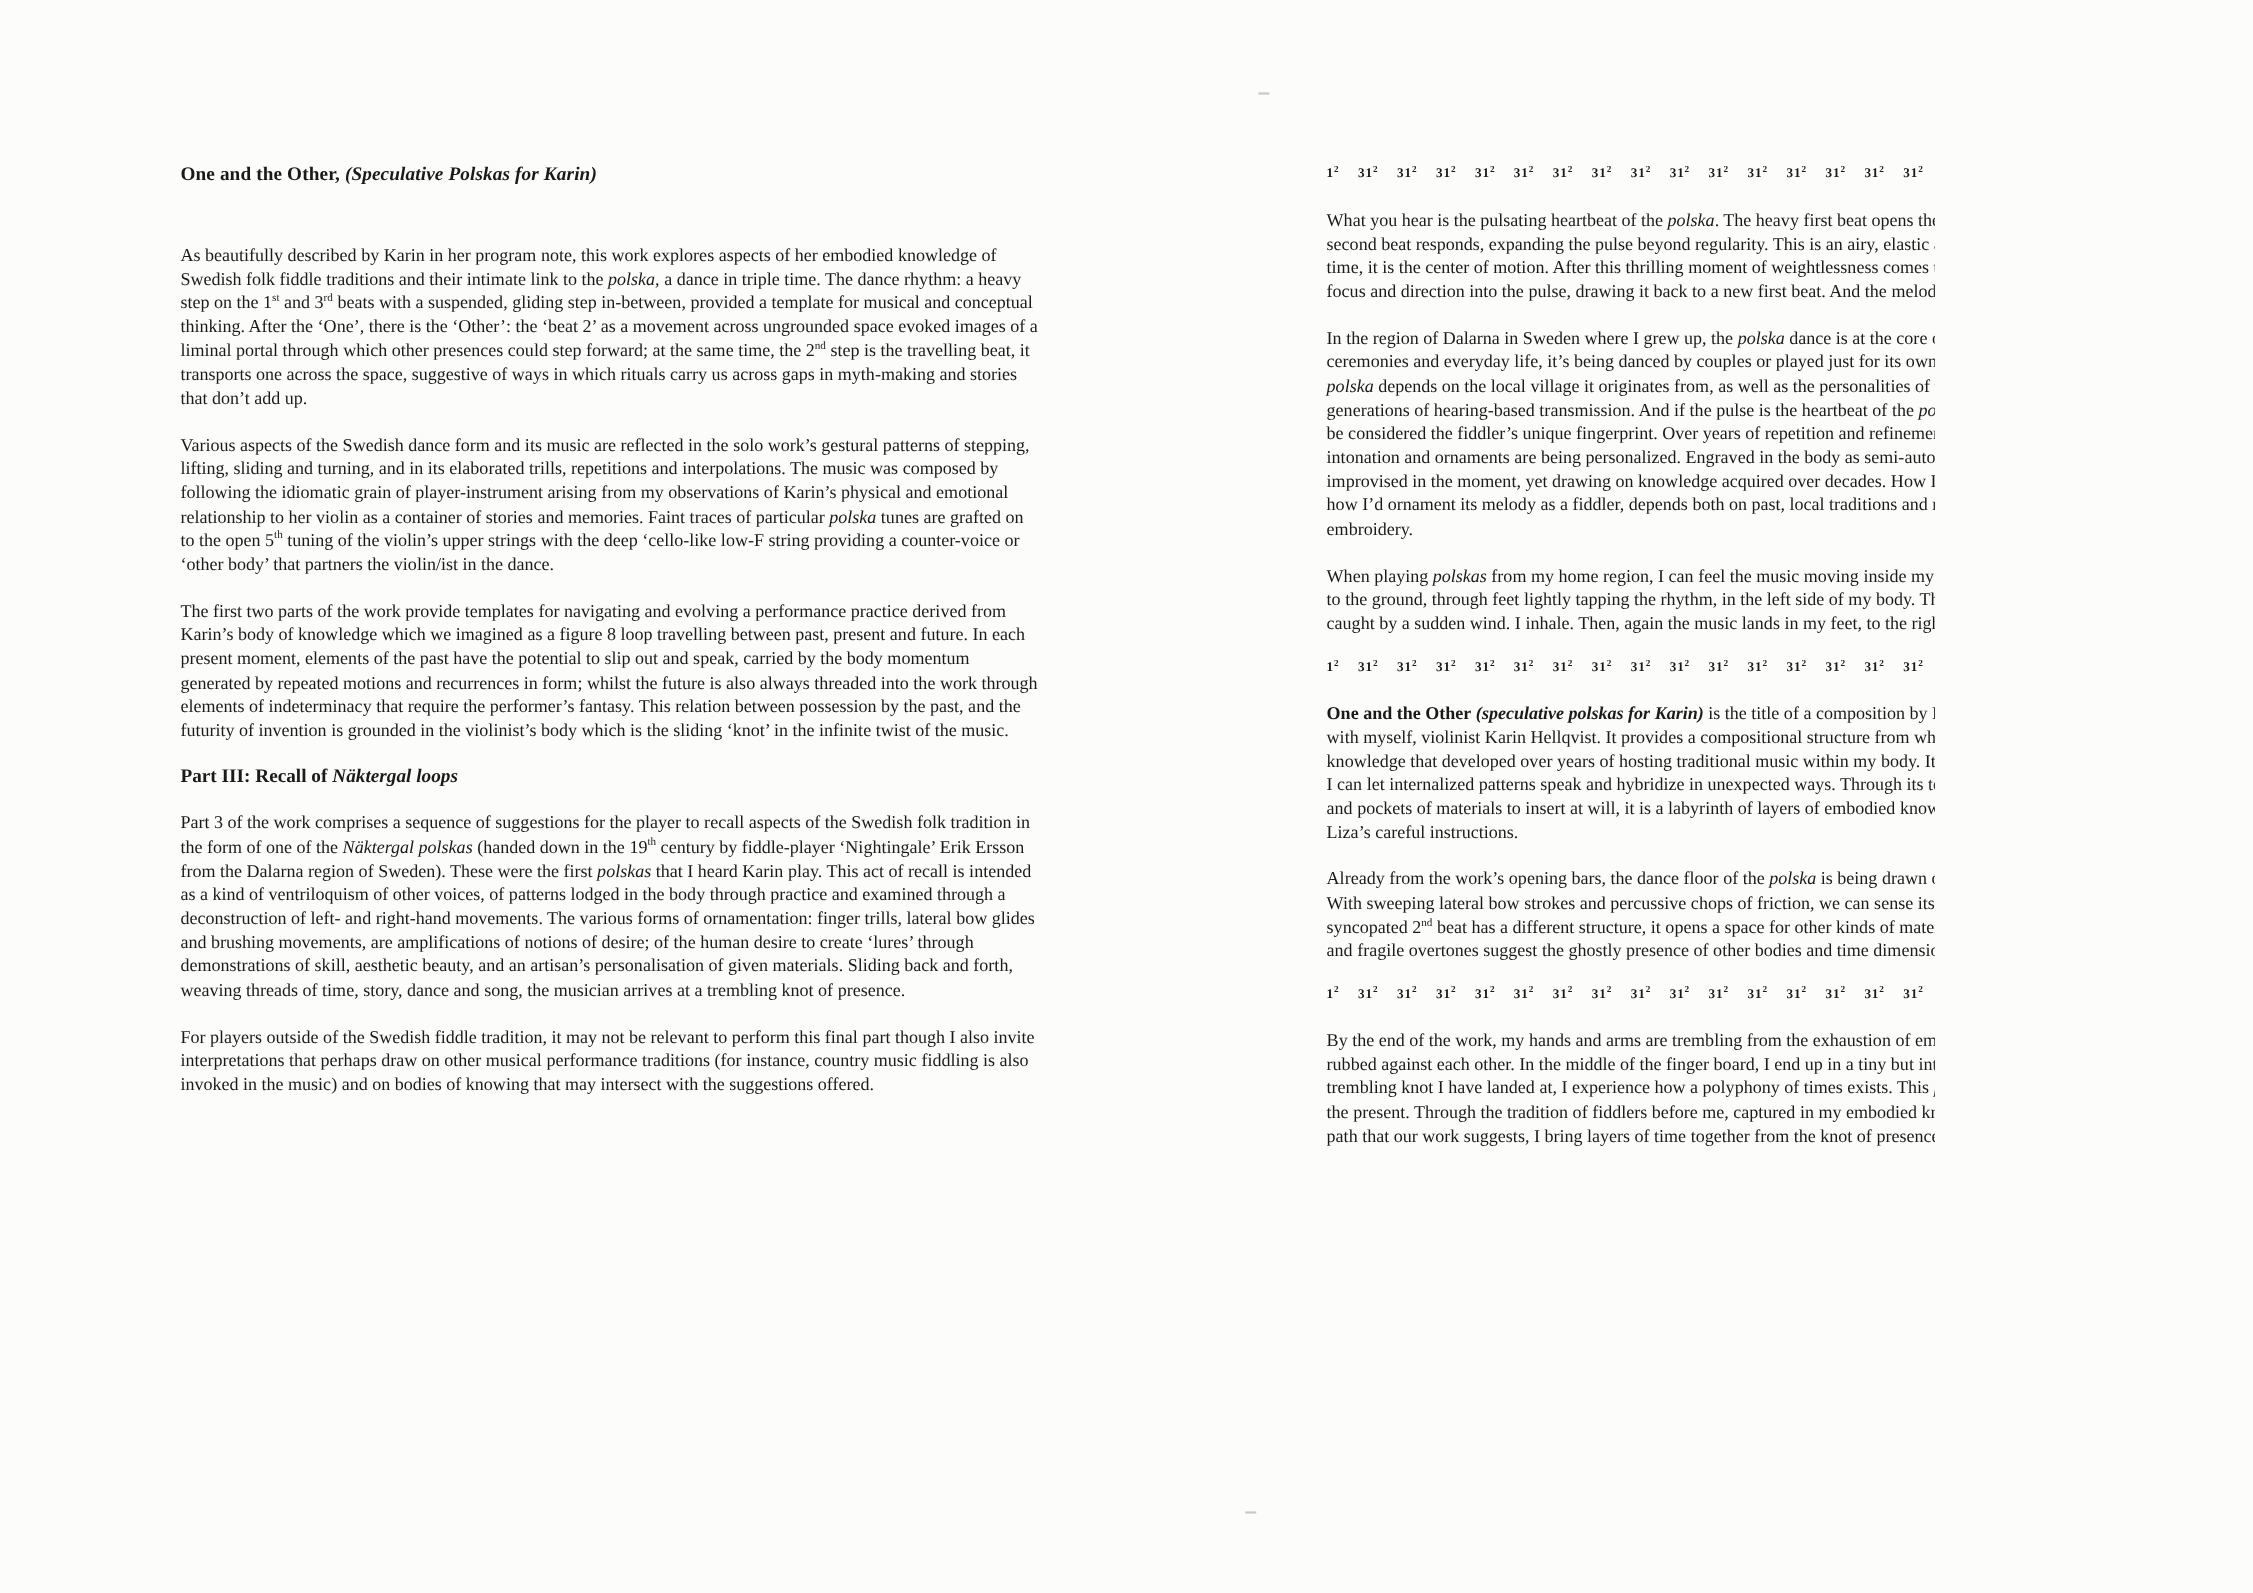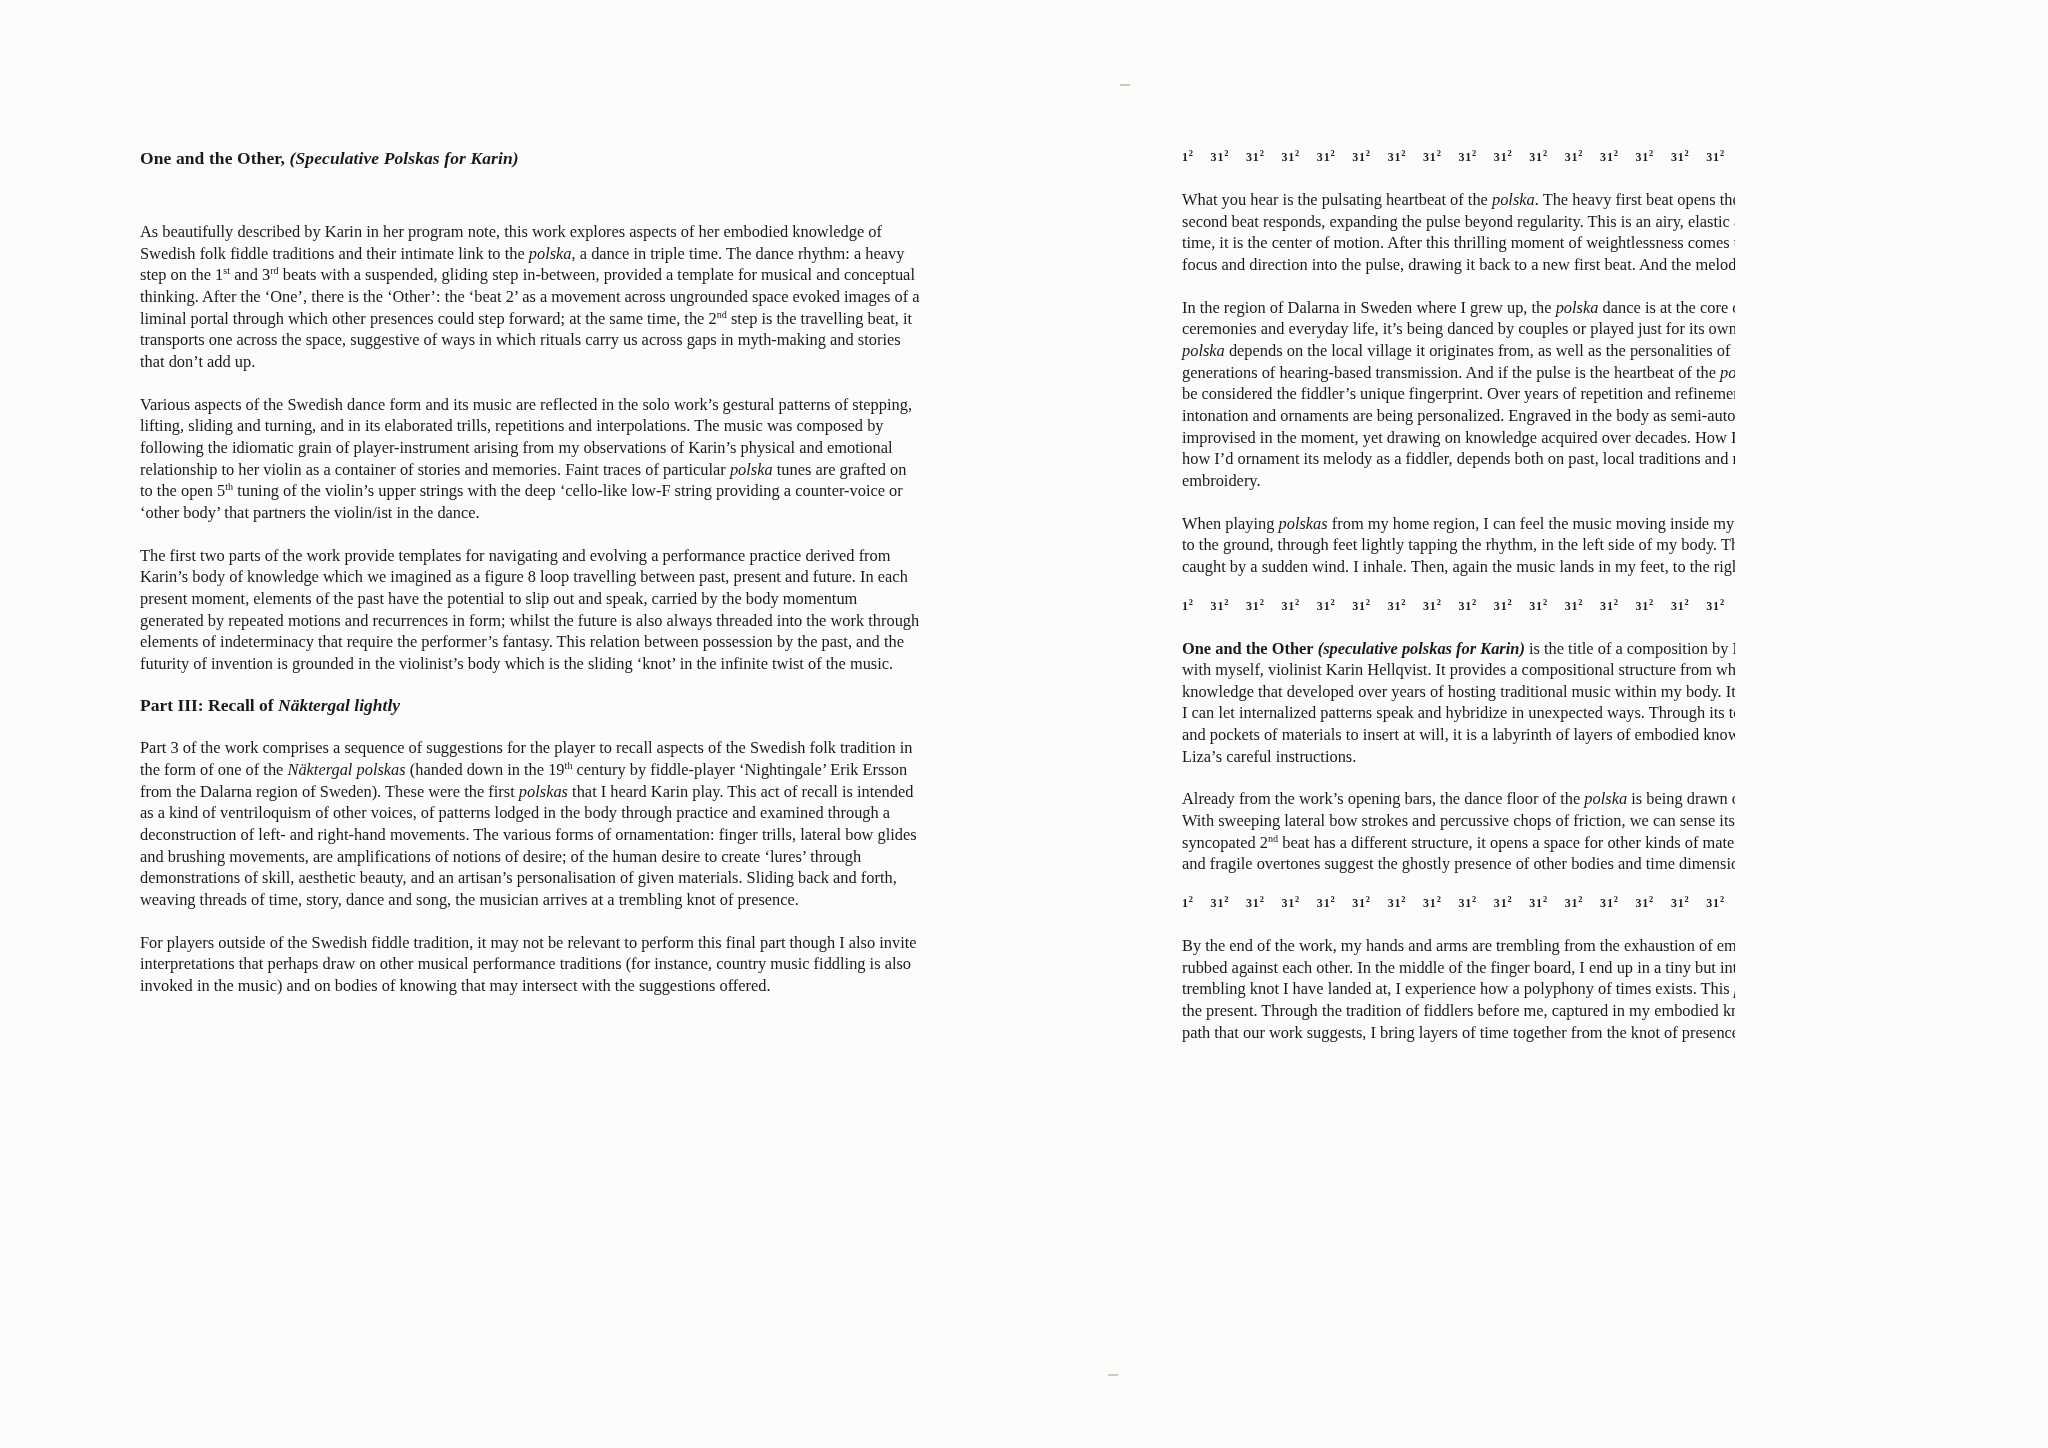--- a/index.html
+++ b/index.html
@@ -5,20 +5,21 @@
   html, body {
     margin: 0;
     padding: 0;
     font-family: "Liberation Serif", "DejaVu Serif", serif;
   }
   .spread {
     position: relative;
     width: 1735px;
     height: 1448px;
     overflow: hidden;
+    margin-left: 24px;
   }
   .page-content {
     position: absolute;
     top: 148px;
     width: 782px;
   }
   #left-content  { left: 140px; }
   #right-content { left: 1182px; }
 
   .doc-title {
@@ -67,21 +68,21 @@
 
 <div class="spread">
   <div class="reg-mark reg-top"></div>
 
   <section class="page">
     <div class="page-content" id="left-content">
         <h1 class="doc-title">One and the Other, <em>(Speculative Polskas for Karin)</em></h1>
         <p class="para">As beautifully described by Karin in her program note, this work explores aspects of her embodied knowledge of Swedish folk fiddle traditions and their intimate link to the <em>polska</em>, a dance in triple time.  The dance rhythm: a heavy step on the 1<sup>st</sup> and 3<sup>rd</sup> beats with a suspended, gliding step in-between, provided a template for musical and conceptual thinking. After the ‘One’, there is the ‘Other’: the ‘beat 2’ as a movement across ungrounded space evoked images of a liminal portal through which other presences could step forward; at the same time, the 2<sup>nd</sup> step is the travelling beat, it transports one across the space, suggestive of  ways in which rituals carry us across gaps in myth-making and stories that don’t add up.</p>
         <p class="para">Various aspects of the Swedish dance form and its music are reflected in the solo work’s gestural patterns of stepping, lifting, sliding and turning, and in its elaborated trills, repetitions and interpolations. The music was composed by following the idiomatic grain of player-instrument arising from my observations of Karin’s physical and emotional relationship to her violin as a container of stories and memories. Faint traces of particular <em>polska</em> tunes are grafted on to the open 5<sup>th</sup> tuning of the violin’s upper strings with the deep ‘cello-like low-F string providing a counter-voice or ‘other body’ that partners the violin/ist in the dance.</p>
         <p class="para">The first two parts of the work provide templates for navigating and evolving a performance practice derived from Karin’s body of knowledge which we imagined as a figure 8 loop travelling between past, present and future. In each present moment, elements of the past have the potential to slip out and speak, carried by the body momentum generated by repeated motions and recurrences in form; whilst the future is also always threaded into the work through elements of indeterminacy that require the performer’s fantasy. This relation between possession by the past, and the futurity of invention is grounded in the violinist’s body which is the sliding ‘knot’ in the infinite twist of the music.</p>
-        <h2 class="doc-subheading">Part III: Recall of <em>Näktergal lightly</em></h2>
+        <h2 class="doc-subheading">Part III: Recall of <em>Näktergal loops</em></h2>
         <p class="para">Part 3 of the work comprises a sequence of suggestions for the player to recall aspects of the Swedish folk tradition in the form of one of the <em>Näktergal polskas</em> (handed down in the 19<sup>th</sup> century by fiddle-player ‘Nightingale’ Erik Ersson from the Dalarna region of Sweden). These were the first <em>polskas</em> that I heard Karin play. This act of recall is intended as a kind of ventriloquism of other voices, of patterns lodged in the body through practice and examined through a deconstruction of left- and right-hand movements. The various forms of ornamentation: finger trills, lateral bow glides and brushing movements, are amplifications of notions of desire; of the human desire to create ‘lures’ through demonstrations of skill, aesthetic beauty, and an artisan’s personalisation of given materials. Sliding back and forth, weaving threads of time, story, dance and song, the musician arrives at a trembling knot of presence.</p>
         <p class="para">For players outside of the Swedish fiddle tradition, it may not be relevant to perform this final part though I also invite interpretations that perhaps draw on other musical performance traditions (for instance, country music fiddling is also invoked in the music) and on bodies of knowing that may intersect with the suggestions offered.</p>
       </div>
   </section>
 
   <section class="page">
     <div class="page-content" id="right-content">
         <div class="notation">1<sup>2</sup> 31<sup>2</sup> 31<sup>2</sup> 31<sup>2</sup> 31<sup>2</sup> 31<sup>2</sup> 31<sup>2</sup> 31<sup>2</sup> 31<sup>2</sup> 31<sup>2</sup> 31<sup>2</sup> 31<sup>2</sup> 31<sup>2</sup> 31<sup>2</sup> 31<sup>2</sup> 31<sup>2</sup> 31<sup>2</sup> 31<sup>2</sup> 3</div>
         <p class="para">What you hear is the pulsating heartbeat of the <em>polska</em>. The heavy first beat opens the flow of melody. But soon, the second beat responds, expanding the pulse beyond regularity. This is an airy, elastic and light beat, but at the same time, it is the center of motion. After this thrilling moment of weightlessness comes the third beat. It injects renewed focus and direction into the pulse, drawing it back to a new first beat. And the melody continues to unfold.</p>
         <p class="para">In the region of Dalarna in Sweden where I grew up, the <em>polska</em> dance is at the core of the traditional music. In ceremonies and everyday life, it’s being danced by couples or played just for its own beauty. The identity of a specific <em>polska</em> depends on the local village it originates from, as well as the personalities of the fiddlers playing it, over generations of hearing-based transmission. And if the pulse is the heartbeat of the <em>polska</em>, its rich ornamentation could be considered the fiddler’s unique fingerprint. Over years of repetition and refinement, a musician’s trills, specific intonation and ornaments are being personalized. Engraved in the body as semi-automatized patterns, they are being improvised in the moment, yet drawing on knowledge acquired over decades. How I’d place the <em>polska’s</em> beats and how I’d ornament its melody as a fiddler, depends both on past, local traditions and my internalized patterns of sonic embroidery.</p>

